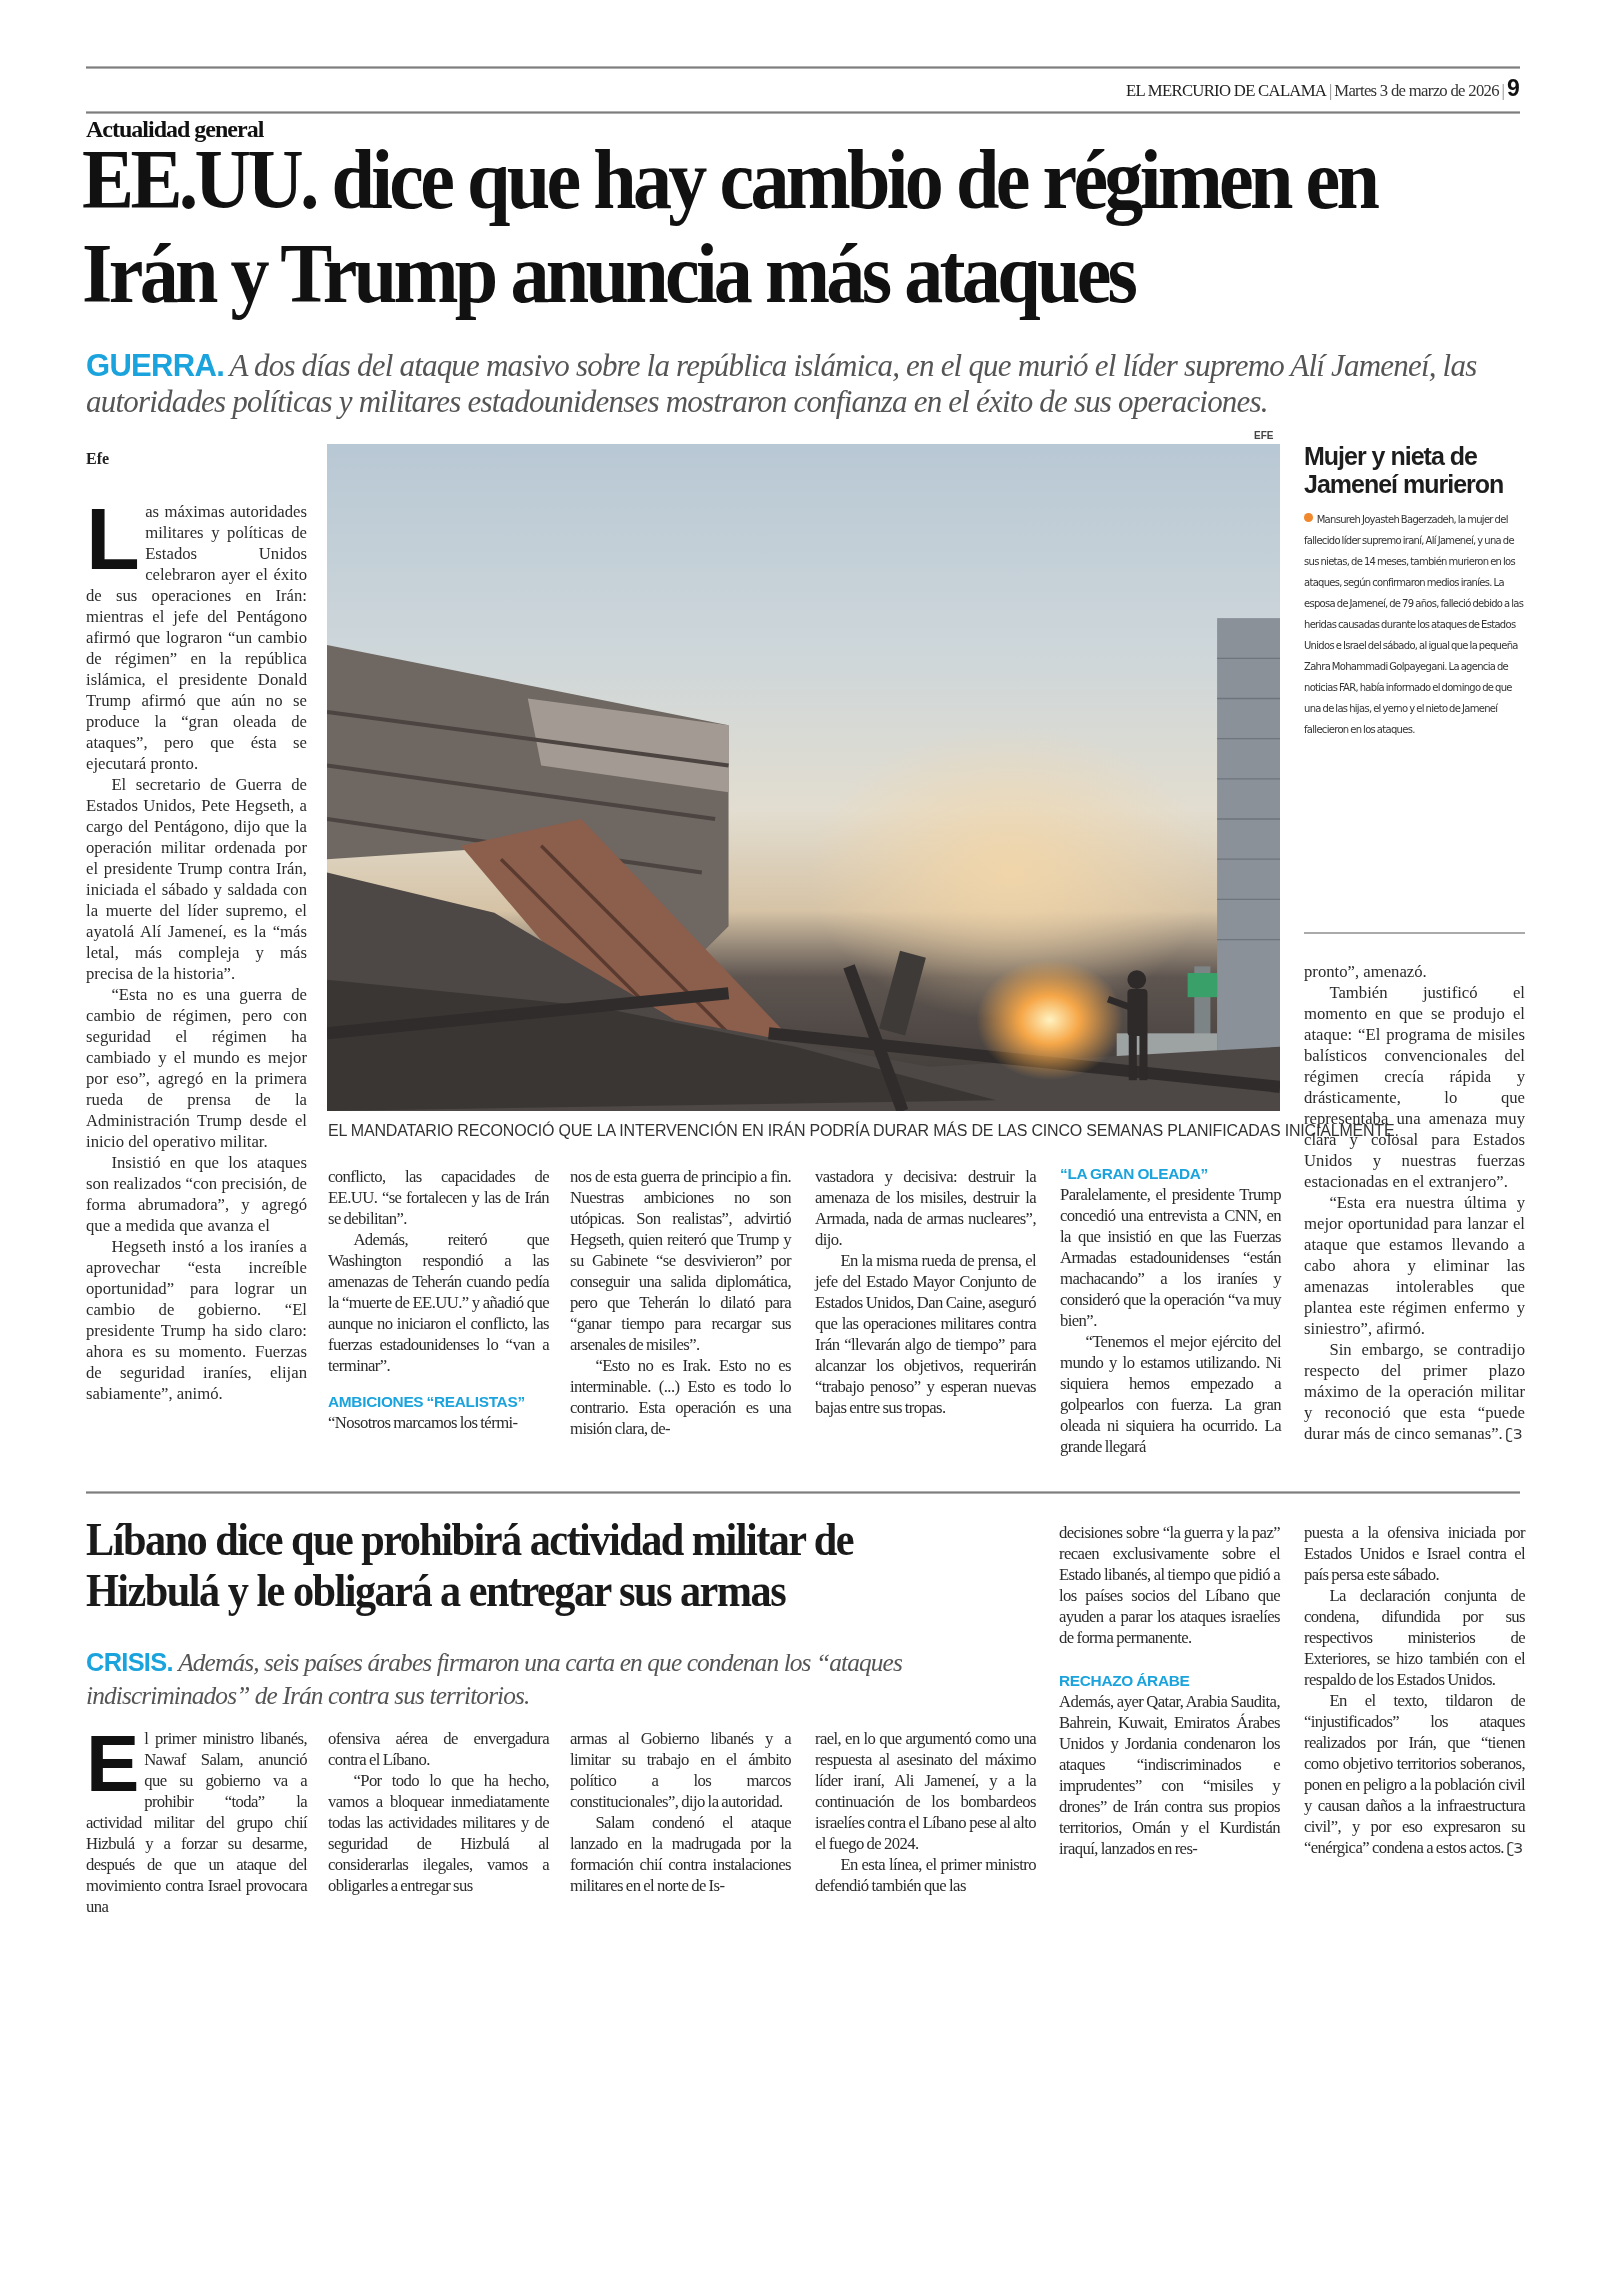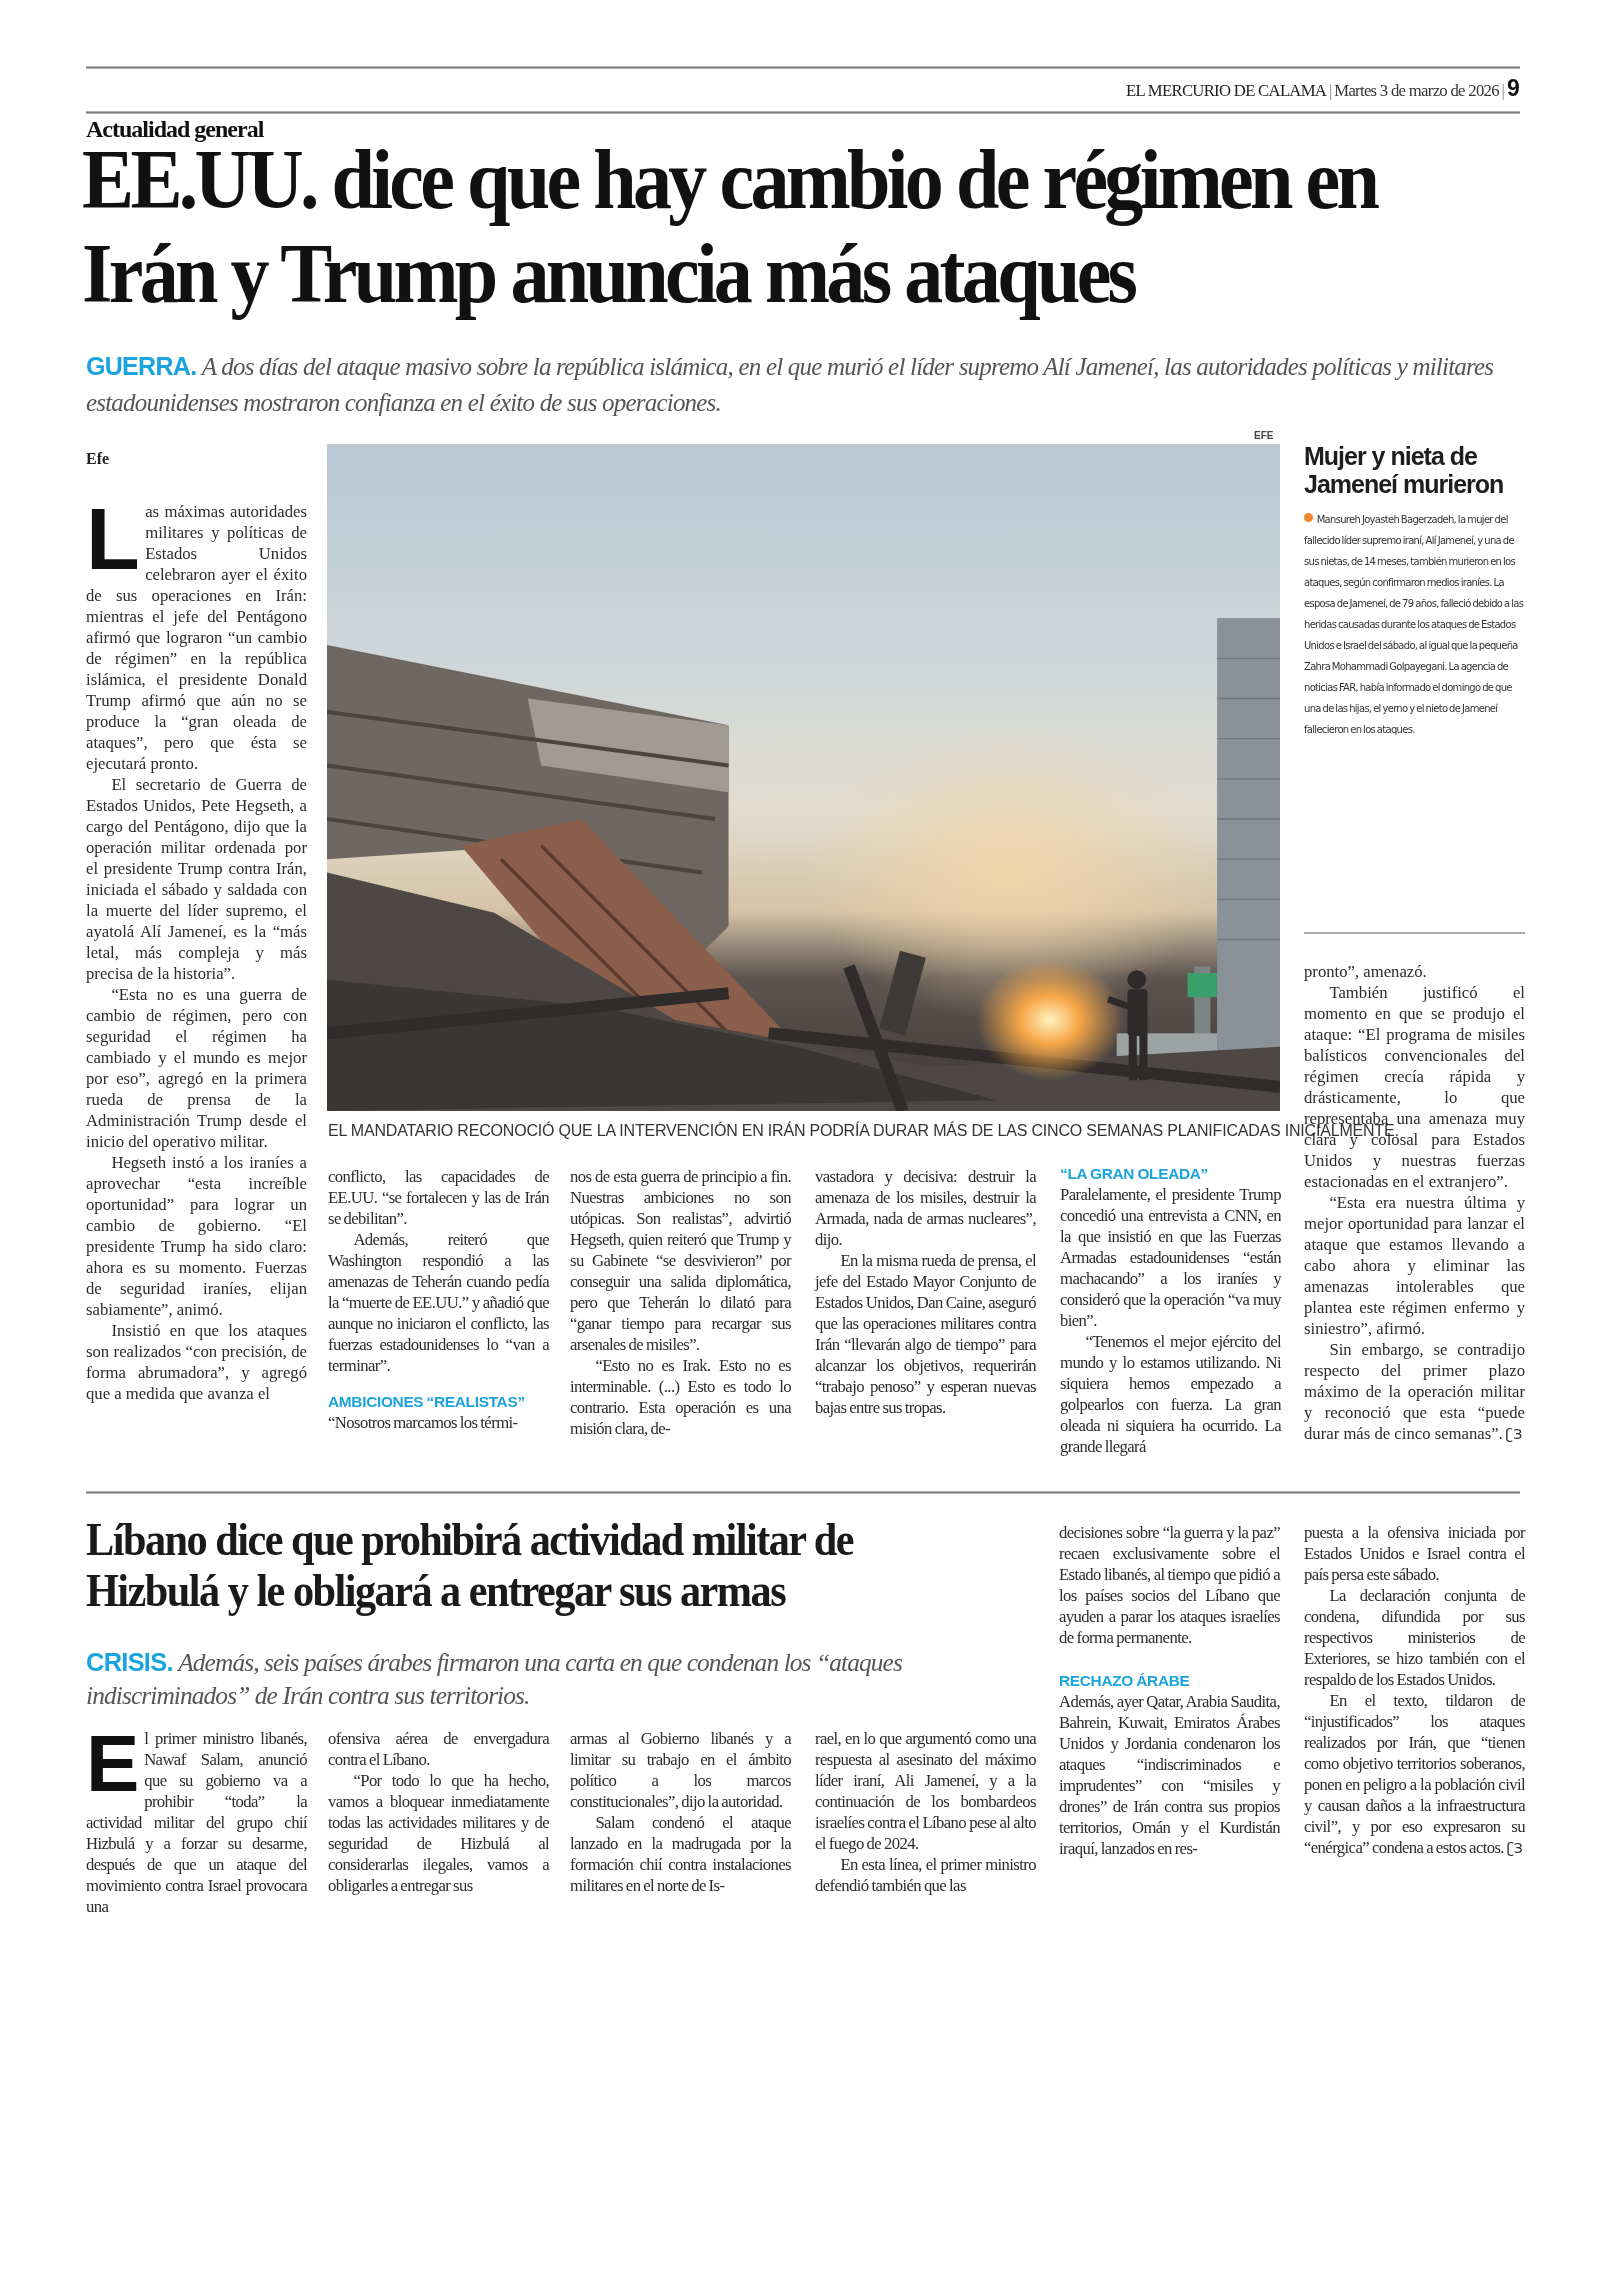--- a/index.html
+++ b/index.html
@@ -10,21 +10,21 @@
 
     
     .section-name { position: absolute; left: 86px; top: 64px; font-weight: bold; font-size: 24px; letter-spacing: -1px; color: #111; font-family: "Liberation Serif", serif; margin-top: 44px; }
     .masthead { position: absolute; right: 87px; top: 68px; font-size: 16.7px; color: #333; letter-spacing: -0.7px; white-space: nowrap; font-family: "Liberation Serif", serif; }
     .masthead .pubname { color: #222; }
     .masthead .sep { color: #888; margin: 0 2.7px; }
     .masthead .page { font-weight: bold; font-size: 23px; color: #111; font-family: "Liberation Sans", sans-serif; }
 
     
     .headline { position: absolute; left: 82px; top: 133px; width: 1459px; font-size: 84px; line-height: 94px; font-weight: bold; letter-spacing: -4px; color: #111; font-family: "Liberation Serif", serif; transform: scaleX(0.93); transform-origin: left top; }
-    .deck { position: absolute; left: 86px; top: 348px; width: 1446px; font-size: 25px; line-height: 36px; font-style: italic; color: #555; font-family: "Liberation Serif", serif; letter-spacing: -0.8px; }
+    .deck { position: absolute; left: 86px; top: 348px; width: 1446px; font-size: 31px; line-height: 36px; font-style: italic; color: #555; font-family: "Liberation Serif", serif; letter-spacing: -0.8px; }
     .deck .label { color: #1aa3dc; font-style: normal; font-weight: bold; font-family: "Liberation Sans", sans-serif; letter-spacing: -0.7px; margin-right: 5.4px; }
 
     .byline { position: absolute; left: 86px; top: 450px; font-weight: bold; font-size: 16px; color: #222; }
 
     
     .col { position: absolute; font-size: 16.7px; line-height: 21px; color: #2b2b2b; text-align: justify; hyphens: manual; font-family: "Liberation Serif", serif; }
     .col p { text-indent: 25.4px; }
     .col p.noindent { text-indent: 0; }
     .narrow { letter-spacing: -0.6px; word-spacing: -0.7px; }
     .dropcap { float: left; font-weight: bold; font-size: 88px; line-height: 68px; margin: 4px 5.4px 0 0; color: #111; font-family: "Liberation Sans", sans-serif; }
@@ -64,22 +64,22 @@
   <span class="label">GUERRA.</span><span>A dos días del ataque masivo sobre la república islámica, en el que murió el líder supremo Alí Jameneí, las autoridades políticas y militares estadounidenses mostraron confianza en el éxito de sus operaciones.</span>
 </div>
 
 <div class="byline">Efe</div>
 
 <div class="col" style="left:86px; top:501px; width:221px;">
   <span class="dropcap">L</span>
   <p class="noindent">as máximas autoridades militares y políticas de Estados Unidos celebraron ayer el éxito de sus operaciones en Irán: mientras el jefe del Pentágono afirmó que lograron “un cambio de régimen” en la república islámica, el presidente Donald Trump afirmó que aún no se produce la “gran oleada de ataques”, pero que ésta se ejecutará pronto.</p>
   <p>El secretario de Guerra de Estados Unidos, Pete Hegseth, a cargo del Pentágono, dijo que la operación militar ordenada por el presidente Trump contra Irán, iniciada el sábado y saldada con la muerte del líder supremo, el ayatolá Alí Jameneí, es la “más letal, más compleja y más precisa de la historia”.</p>
   <p>“Esta no es una guerra de cambio de régimen, pero con seguridad el régimen ha cambiado y el mundo es mejor por eso”, agregó en la primera rueda de prensa de la Administración Trump desde el inicio del operativo militar.</p>
+  <p>Insistió en que los ataques son realizados “con precisión, de forma abrumadora”, y agregó que a medida que avanza el</p>
   <p>Hegseth instó a los iraníes a aprovechar “esta increíble oportunidad” para lograr un cambio de gobierno. “El presidente Trump ha sido claro: ahora es su momento. Fuerzas de seguridad iraníes, elijan sabiamente”, animó.</p>
-  <p>Insistió en que los ataques son realizados “con precisión, de forma abrumadora”, y agregó que a medida que avanza el</p>
 </div>
 
 <div class="photo-credit">EFE</div>
 <div class="photo">
   <svg viewBox="0 0 1424 996" preserveAspectRatio="none">
     <defs>
       <radialGradient id="fire" cx="0.5" cy="0.5" r="0.5">
         <stop offset="0%" stop-color="#fff2c0"></stop>
         <stop offset="40%" stop-color="#f6a748"></stop>
         <stop offset="100%" stop-color="#f6a748" stop-opacity="0"></stop>

